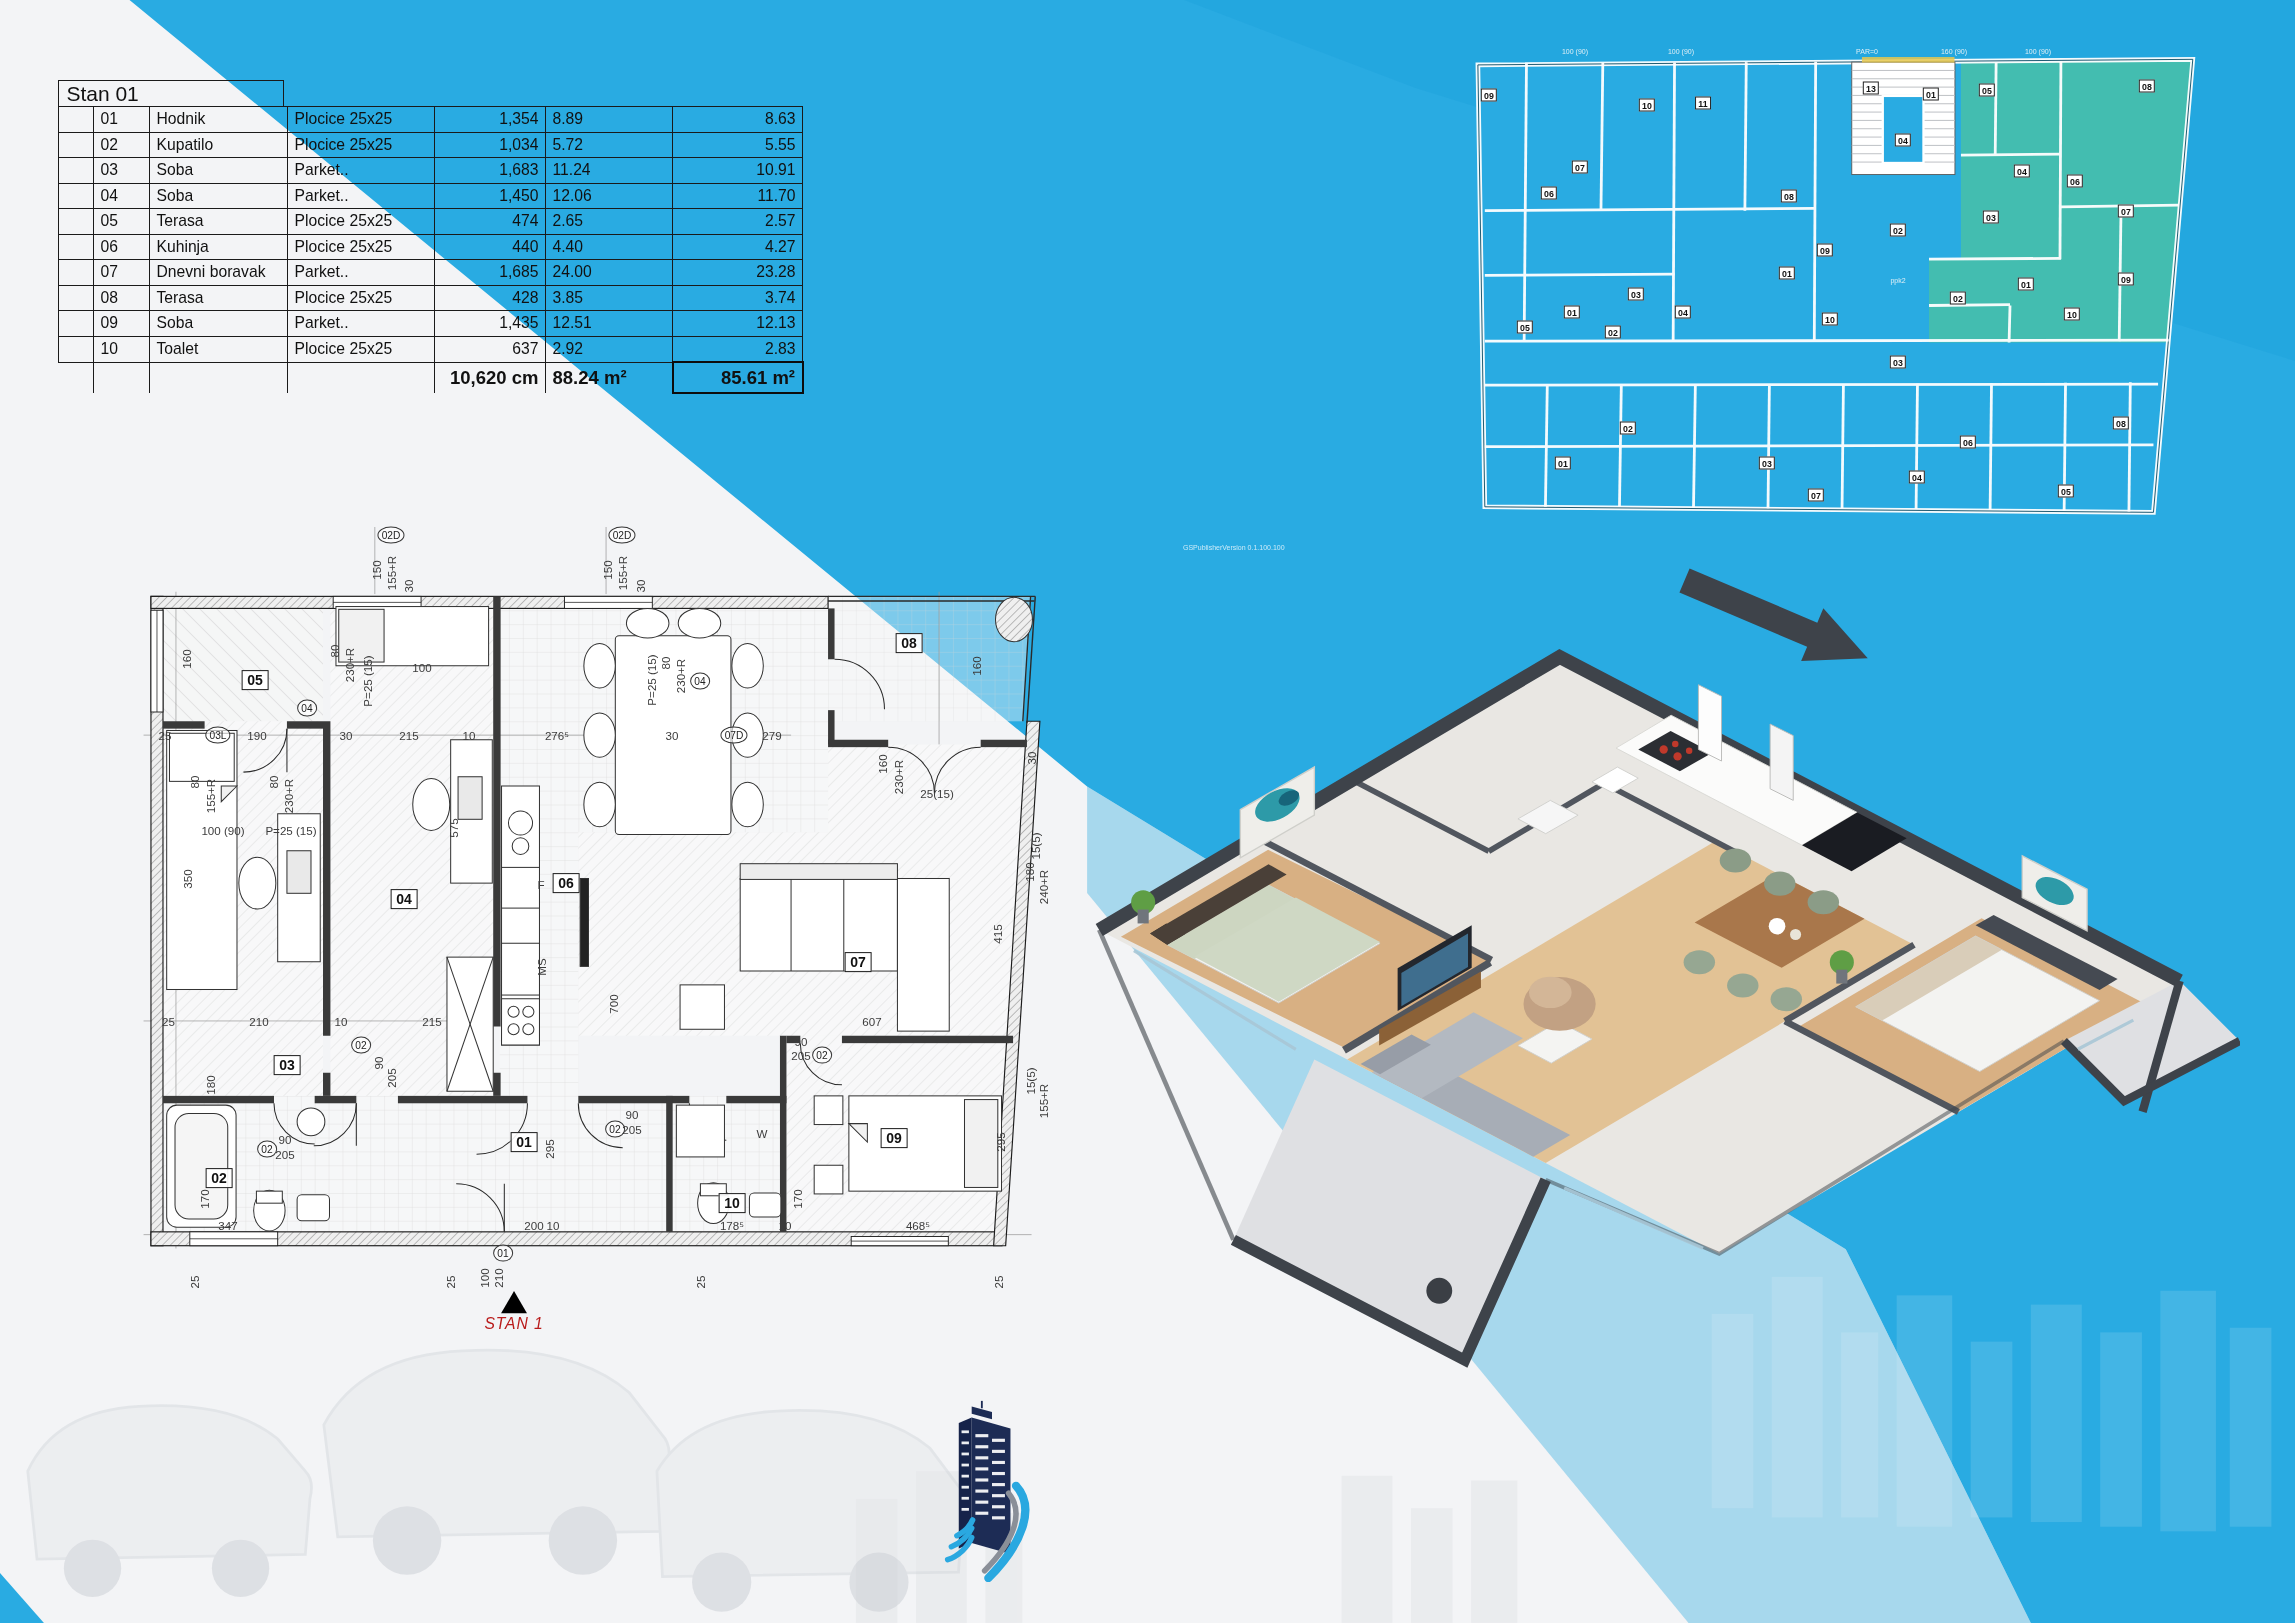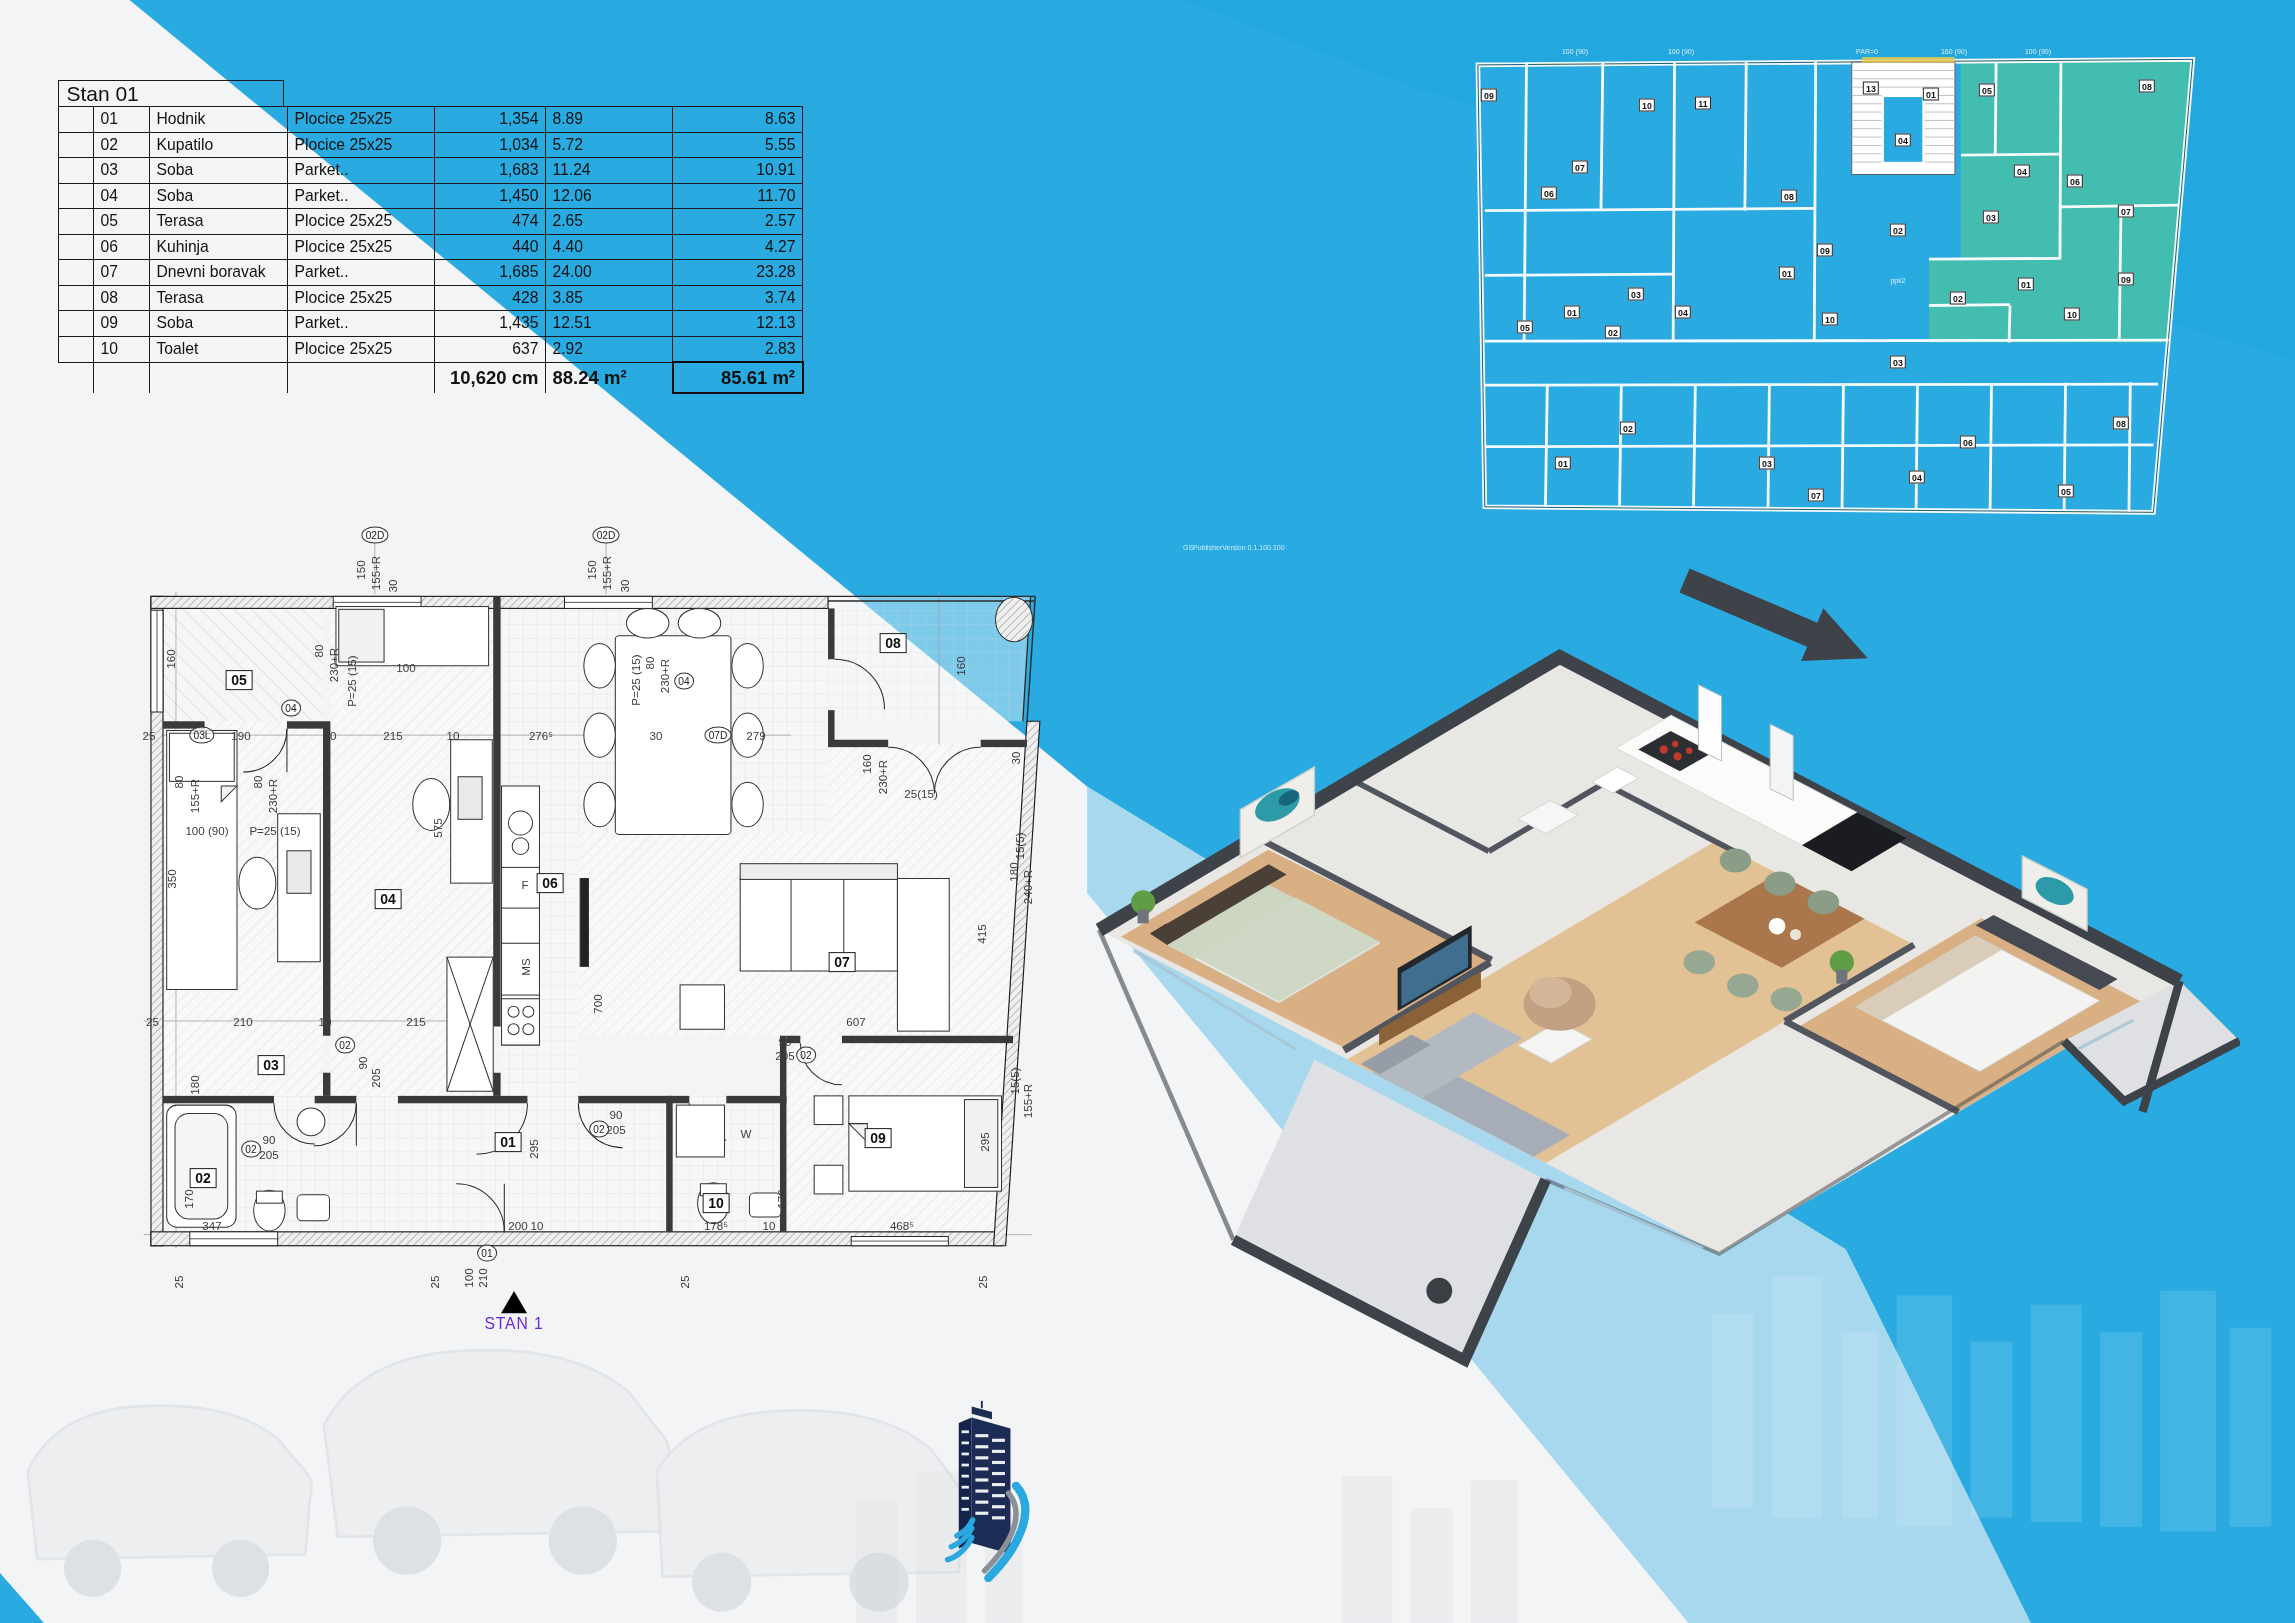--- a/index.html
+++ b/index.html
@@ -25,21 +25,21 @@
   tr.totals td.boxed{border:2.8px solid #0d0d0d;}
   
   .lblhost{position:absolute;z-index:5;}
   .lblhost span{position:absolute;transform:translate(-50%,-50%);white-space:nowrap;
                 data-x:0;}
   span.dim{font-size:11.6px;color:#3c3c3c;}
   span.chip{font-size:14px;font-weight:bold;color:#111;background:rgba(255,255,255,.92);
             border:0.9px solid #1a1a1a;padding:0.9px 4.6px;}
   span.circ{font-size:10.2px;color:#222;border:0.9px solid #333;border-radius:50%;
             padding:1.9px 3.2px;background:rgba(255,255,255,.65);}
-  span.stan{font-size:15.7px;color:#6d28d9;letter-spacing:0.9px;}
+  span.stan{font-size:15.7px;color:#b91c1c;letter-spacing:0.9px;font-style:italic;}
   span.ochip{font-size:8.8px;font-weight:bold;color:#111;background:#fff;
              border:0.5px solid #222;padding:0.5px 2.3px;}
   span.odim{font-size:7px;color:#f2f6f8;opacity:.9;}
   
   .logo{position:absolute;left:944px;top:1397px;display:flex;align-items:flex-start;z-index:40;}
   .logo-text{margin-left:8.3px;}
   .logo-name{font-size:78px;font-weight:bold;letter-spacing:0.5px;line-height:1;
              font-stretch:condensed;}
   .logo-skill{color:#1d3158;}
   .logo-set{color:#29a8e0;}
@@ -505,21 +505,21 @@
         <ellipse cx="292" cy="1478" rx="34" ry="44"></ellipse>
           <rect x="264" y="1436" width="56" height="26"></rect>
         <rect x="352" y="1444" width="70" height="56" rx="10"></rect>
         <circle cx="382" cy="1286" r="30"></circle>
 
         <ellipse cx="1902" cy="200" rx="40" ry="48" fill="url(#hatchW)"></ellipse>
       </g>
 
       <polygon points="793,1700 849,1700 821,1652" fill="#000000"></polygon>
     </svg>
-    <div class="lblhost" style="left:0;top:0;width:921px;height:814px">
+    <div class="lblhost" style="left:16px;top:0;width:921px;height:814px">
         <span class="circ" style="left: 241px; top: 8.3px; transform: translate(-50%, -50%);">02D</span>
         <span class="circ" style="left: 472px; top: 8.3px; transform: translate(-50%, -50%);">02D</span>
         <span class="dim" style="left: 226px; top: 43px; transform: translate(-50%, -50%) rotate(-90deg);">150</span>
         <span class="dim" style="left: 241px; top: 46px; transform: translate(-50%, -50%) rotate(-90deg);">155+R</span>
         <span class="dim" style="left: 457px; top: 43px; transform: translate(-50%, -50%) rotate(-90deg);">150</span>
         <span class="dim" style="left: 472px; top: 46px; transform: translate(-50%, -50%) rotate(-90deg);">155+R</span>
         <span class="dim" style="left: 258px; top: 59px; transform: translate(-50%, -50%) rotate(-90deg);">30</span>
         <span class="dim" style="left: 490px; top: 59px; transform: translate(-50%, -50%) rotate(-90deg);">30</span>
         <span class="dim" style="left: 36px; top: 132px; transform: translate(-50%, -50%) rotate(-90deg);">160</span>
         <span class="dim" style="left: 272px; top: 140px; transform: translate(-50%, -50%);">100</span>

